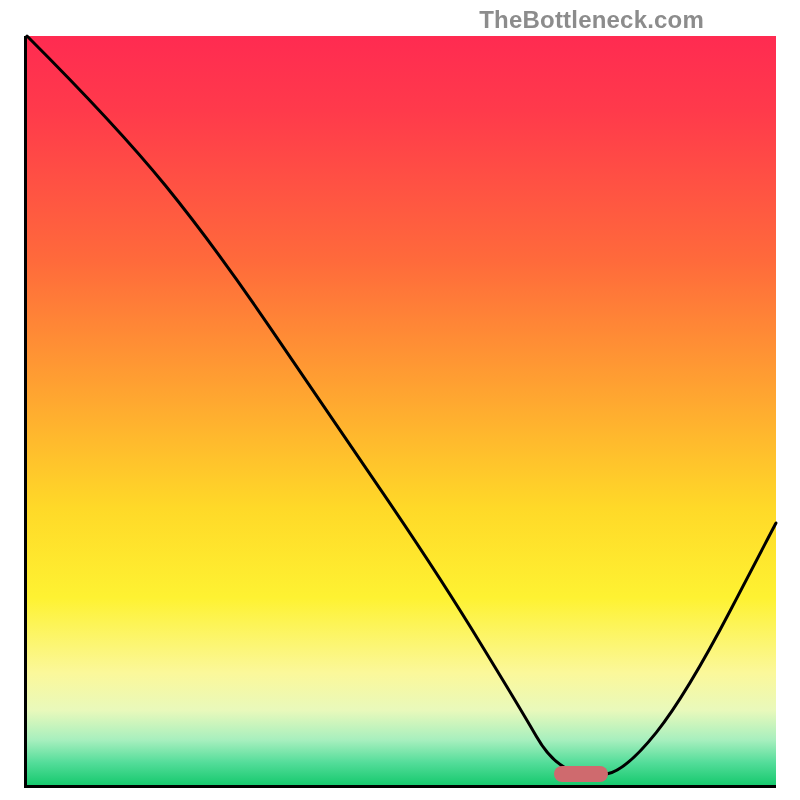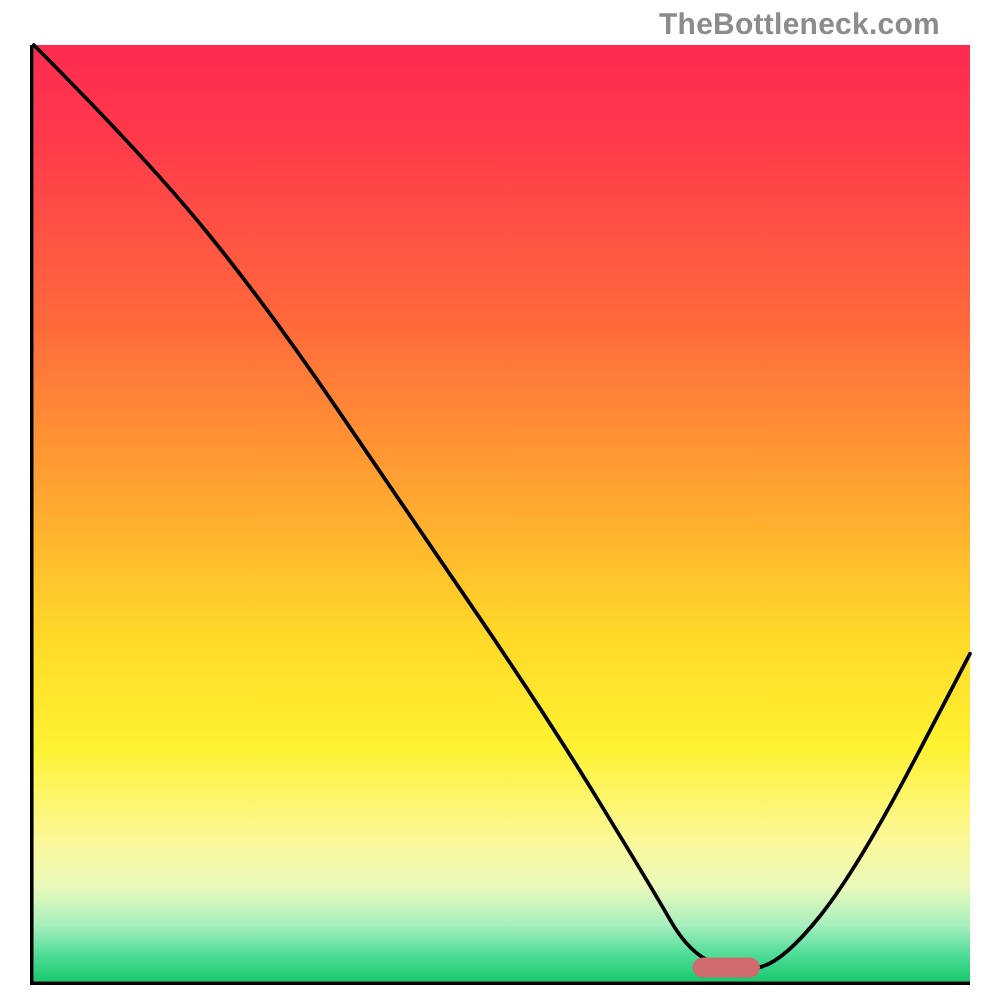--- a/index.html
+++ b/index.html
@@ -8,21 +8,20 @@
     width: 800px;
     height: 800px;
     background: #ffffff;
     font-family: Arial, Helvetica, sans-serif;
     overflow: hidden;
   }
   .wrap {
     position: relative;
     width: 718px;
     height: 800px;
-    padding-left: 48px;
   }
   .watermark {
     position: absolute;
     top: 6px;
     right: 14px;
     font-size: 24px;
     font-weight: 600;
     color: #8c8c8c;
     letter-spacing: 0.2px;
     user-select: none;

